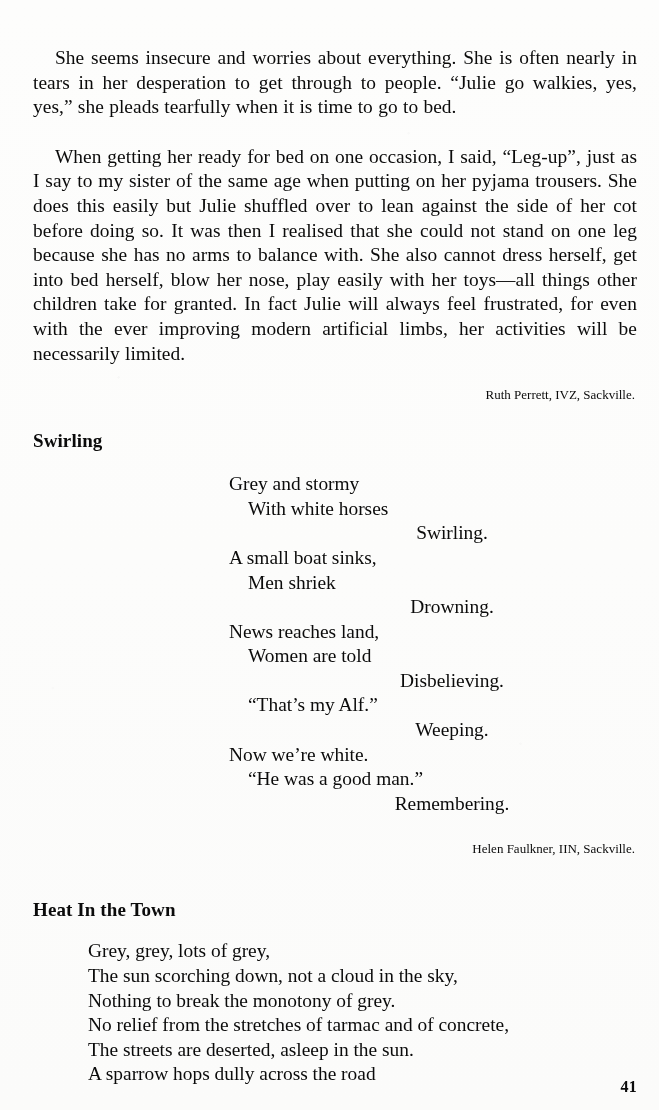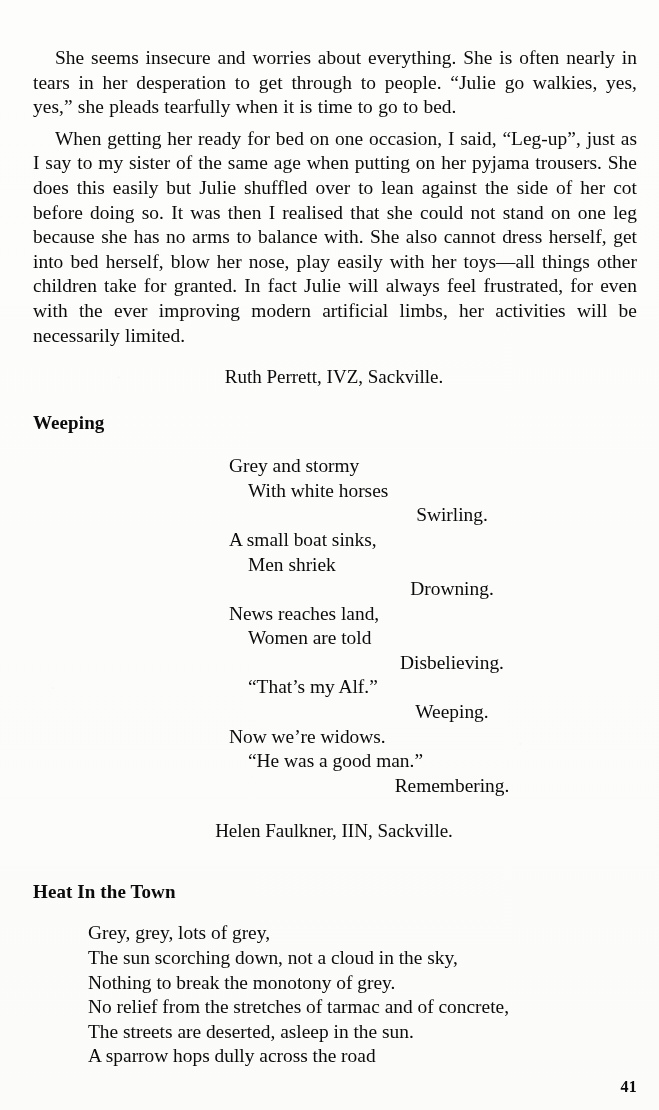--- a/index.html
+++ b/index.html
@@ -42,31 +42,31 @@
   .prose {
     text-align: justify;
     text-justify: inter-word;
     font-size: 19.4px;
     line-height: 24.6px;
     letter-spacing: 0.05px;
     margin: 0;
     word-spacing: 0.4px;
   }
   .prose + .prose {
-    margin-top: 7px;
+    margin-top: 25px;
   }
   .prose .indent {
     display: inline-block;
     width: 22px;
   }
 
   
   .attribution {
-    text-align: center;
-    font-size: 19px;
+    text-align: right;
+    font-size: 13px;
     line-height: 24px;
     padding-right: 2px;
   }
 
   
   .heading {
     font-weight: bold;
     font-size: 19px;
     line-height: 22px;
     letter-spacing: 0.1px;
@@ -127,37 +127,37 @@
     <p class="prose"><span class="indent"></span><span>She seems insecure and worries about everything. She is often nearly in tears in her desperation to get through to people. “Julie go walkies, yes, yes,” she pleads tearfully when it is time to go to bed.</span></p>
     <p class="prose"><span class="indent"></span><span>When getting her ready for bed on one occasion, I said, “Leg-up”, just as I say to my sister of the same age when putting on her pyjama trousers. She does this easily but Julie shuffled over to lean against the side of her cot before doing so. It was then I realised that she could not stand on one leg because she has no arms to balance with. She also cannot dress herself, get into bed herself, blow her nose, play easily with her toys—all things other children take for granted. In fact Julie will always feel frustrated, for even with the ever improving modern artificial limbs, her activities will be necessarily limited.</span></p>
   </div>
 
   <div class="gap-attr-1"></div>
 
   <div class="attribution">Ruth Perrett, IVZ, Sackville.</div>
 
   <div class="gap-head-1"></div>
 
-  <div class="heading">Weeping</div>
+  <div class="heading">Swirling</div>
 
   <div class="gap-verse-1"></div>
 
   <div class="verse verse-stepped">
     <div class="line i0">Grey and stormy</div>
     <div class="line i1">With white horses</div>
     <div class="line i2">Swirling.</div>
     <div class="line i0">A small boat sinks,</div>
     <div class="line i1">Men shriek</div>
     <div class="line i2">Drowning.</div>
     <div class="line i0">News reaches land,</div>
     <div class="line i1">Women are told</div>
     <div class="line i2">Disbelieving.</div>
     <div class="line i1">“That’s my Alf.”</div>
     <div class="line i2">Weeping.</div>
-    <div class="line i0">Now we’re widows.</div>
+    <div class="line i0">Now we’re white.</div>
     <div class="line i1">“He was a good man.”</div>
     <div class="line i2">Remembering.</div>
   </div>
 
   <div class="gap-attr-2"></div>
 
   <div class="attribution">Helen Faulkner, IIN, Sackville.</div>
 
   <div class="gap-head-2"></div>
 

